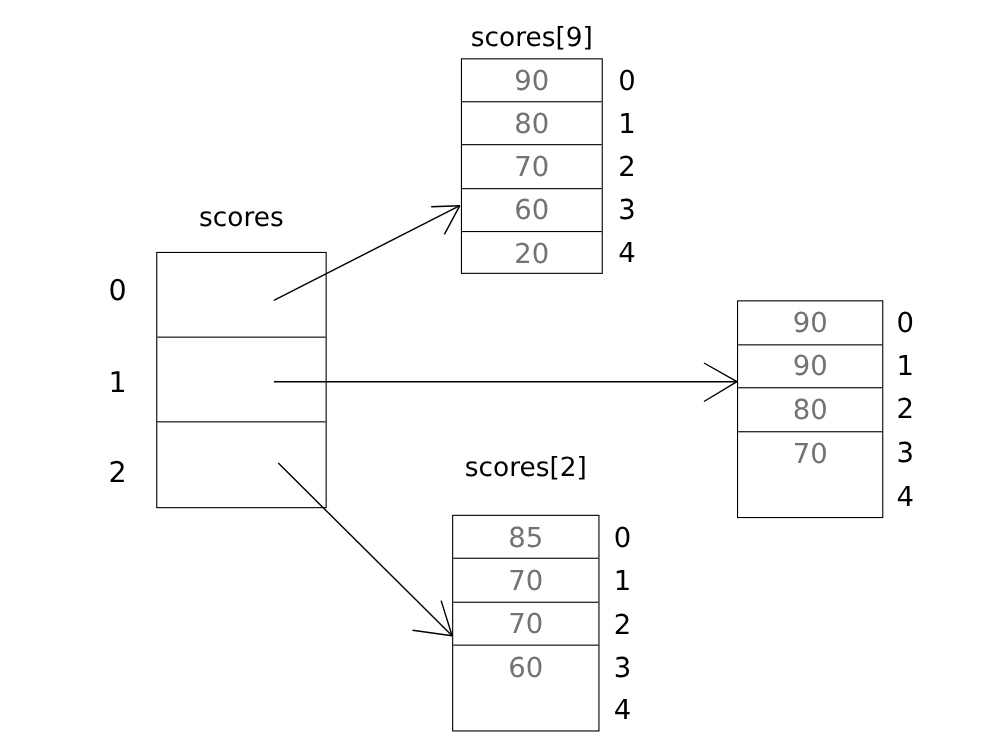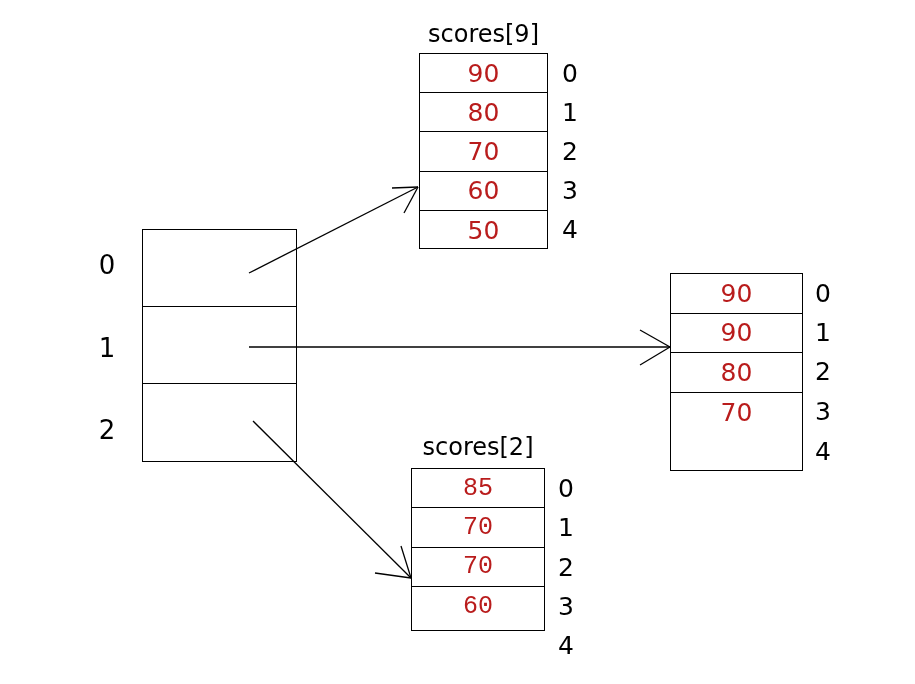--- a/index.html
+++ b/index.html
@@ -80,21 +80,21 @@
     box-sizing: border-box;
   }
   .value-array .v-cell {
     box-sizing: border-box;
     border-bottom: 1.4px solid #000;
     display: flex;
     align-items: center;
     justify-content: center;
     font-size: 25px;
     line-height: 1;
-    color: #b91c1c;
+    color: #737373;
   }
   .value-array .v-cell:last-child {
     border-bottom: none;
   }
 
   .value-index-col {
     position: absolute;
   }
   .value-index-col .vi {
     position: absolute;
@@ -124,39 +124,40 @@
       <line x1="670" y1="347" x2="640" y2="365" stroke="#000" stroke-width="1.3"></line>
     </g>
 
     <g>
       <line x1="253" y1="421" x2="411" y2="578" stroke="#000" stroke-width="1.3"></line>
       <line x1="411" y1="578" x2="375" y2="573" stroke="#000" stroke-width="1.3"></line>
       <line x1="411" y1="578" x2="401" y2="546" stroke="#000" stroke-width="1.3"></line>
     </g>
   </svg>
 
+  <div class="box-title" style="left:142px; top:185px; width:155px;">scores</div>
 
   <div id="pointer-table">
     <div class="p-cell"></div>
     <div class="p-cell"></div>
     <div class="p-cell"></div>
   </div>
 
   <div class="pointer-index" style="left:92px; top:252px;">0</div>
   <div class="pointer-index" style="left:92px; top:335px;">1</div>
   <div class="pointer-index" style="left:92px; top:417px;">2</div>
 
   <div class="box-title" style="left:419px; top:22px; width:129px;">scores[9]</div>
 
   <div class="value-array" style="left:419px; top:53px; width:129px; height:196px;">
     <div class="v-cell" style="height:39.2px;">90</div>
     <div class="v-cell" style="height:39.2px;">80</div>
     <div class="v-cell" style="height:39.2px;">70</div>
     <div class="v-cell" style="height:39.2px;">60</div>
-    <div class="v-cell" style="height:39.2px;">50</div>
+    <div class="v-cell" style="height:39.2px;">20</div>
   </div>
 
   <div class="value-index-col" style="left:562px; top:53px; width:26px; height:196px;">
     <div class="vi" style="top:8px;">0</div>
     <div class="vi" style="top:47px;">1</div>
     <div class="vi" style="top:86px;">2</div>
     <div class="vi" style="top:125px;">3</div>
     <div class="vi" style="top:164px;">4</div>
   </div>
 
@@ -169,23 +170,23 @@
   </div>
 
   <div class="value-index-col" style="left:815px; top:273px; width:26px; height:198px;">
     <div class="vi" style="top:8px;">0</div>
     <div class="vi" style="top:47px;">1</div>
     <div class="vi" style="top:86px;">2</div>
     <div class="vi" style="top:126px;">3</div>
     <div class="vi" style="top:166px;">4</div>
   </div>
 
-  <div class="box-title" style="left:411px; top:435px; width:134px;">scores[2]</div>
+  <div class="box-title" style="left:411px; top:413px; width:134px;">scores[2]</div>
 
-  <div class="value-array" style="left:411px; top:468px; width:134px; height:163px;font-family:Liberation Mono, monospace;">
+  <div class="value-array" style="left:411px; top:468px; width:134px; height:197px;">
     <div class="v-cell" style="height:39.4px;">85</div>
     <div class="v-cell" style="height:39.4px;">70</div>
     <div class="v-cell" style="height:39.4px;">70</div>
     <div class="v-cell" style="height:39.4px;">60</div>
   </div>
 
   <div class="value-index-col" style="left:558px; top:468px; width:26px; height:197px;">
     <div class="vi" style="top:8px;">0</div>
     <div class="vi" style="top:47px;">1</div>
     <div class="vi" style="top:87px;">2</div>

